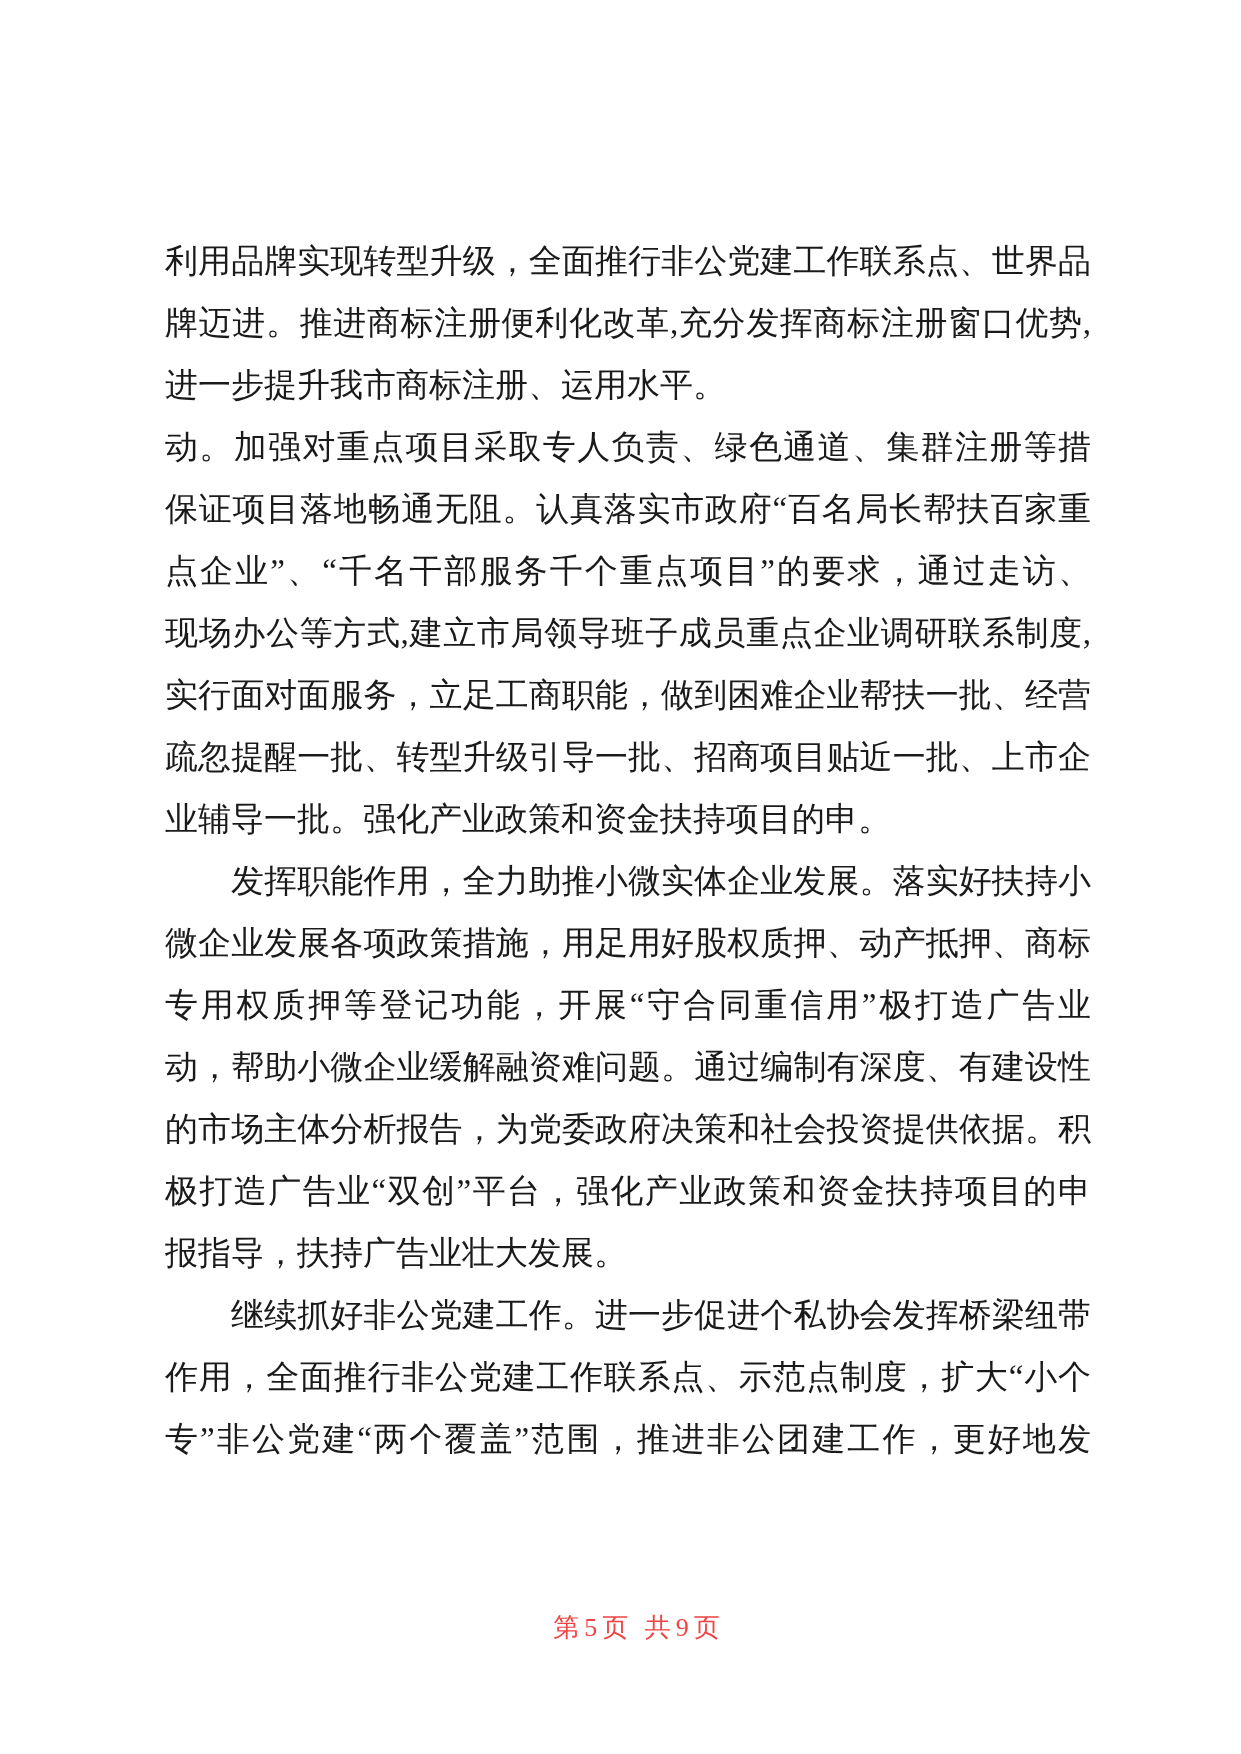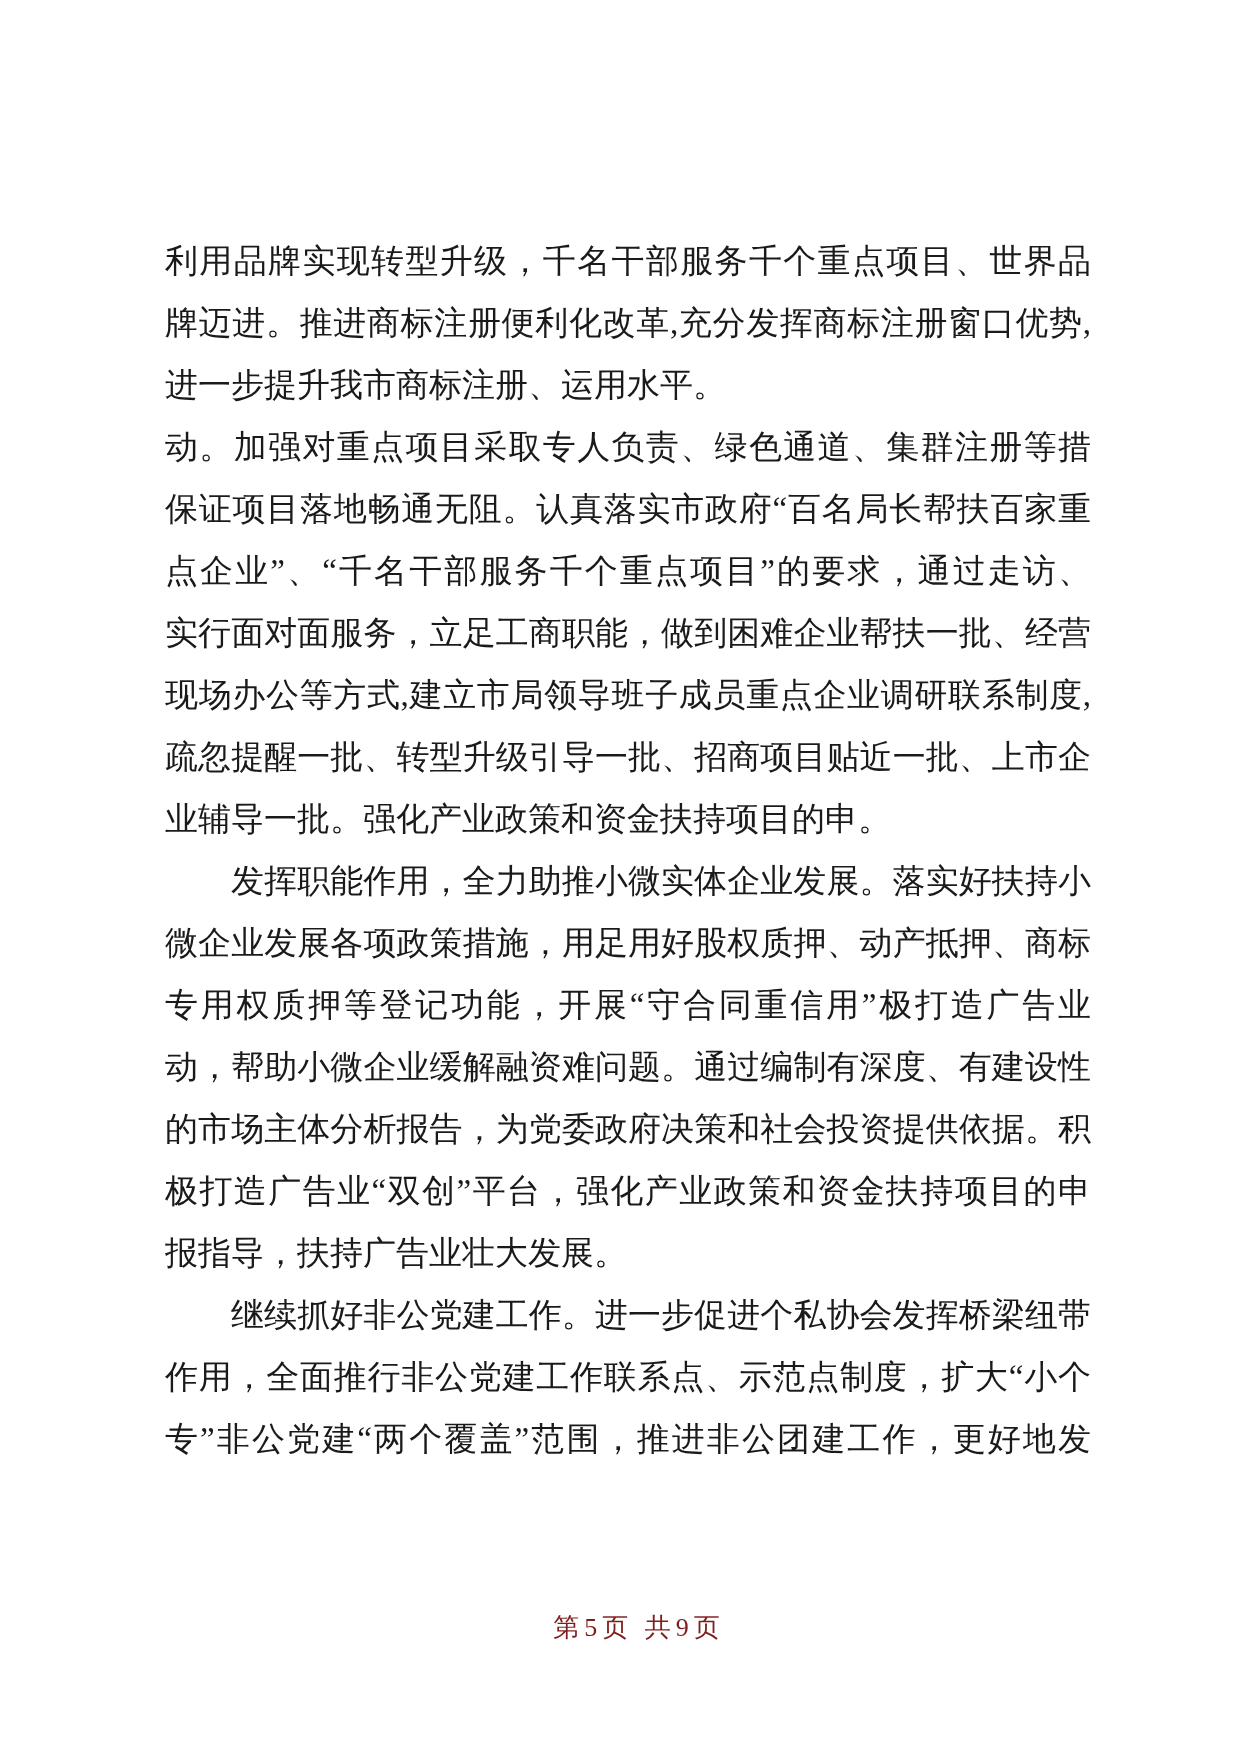--- a/index.html
+++ b/index.html
@@ -41,36 +41,36 @@
   .footer {
     position: absolute;
     left: 165px;
     top: 1608px;
     width: 926px;
     text-align: center;
     text-indent: 22px;
     font-size: 26px;
     line-height: 40px;
     letter-spacing: 5px;
-    color: #7f1d1d;
+    color: #ef4444;
   }
 </style>
 </head>
 <body>
 
 <div class="page" style="background: rgb(255, 255, 255); color: rgb(26, 26, 26);">
   <div class="textblock">
-      <div class="line">利用品牌实现转型升级，千名干部服务千个重点项目、世界品</div>
+      <div class="line">利用品牌实现转型升级，全面推行非公党建工作联系点、世界品</div>
       <div class="line">牌迈进。推进商标注册便利化改革,充分发挥商标注册窗口优势,</div>
       <div class="line para-end">进一步提升我市商标注册、运用水平。</div>
       <div class="line">动。加强对重点项目采取专人负责、绿色通道、集群注册等措施,</div>
       <div class="line">保证项目落地畅通无阻。认真落实市政府“百名局长帮扶百家重</div>
       <div class="line">点企业”、“千名干部服务千个重点项目”的要求，通过走访、</div>
+      <div class="line">现场办公等方式,建立市局领导班子成员重点企业调研联系制度,</div>
       <div class="line">实行面对面服务，立足工商职能，做到困难企业帮扶一批、经营</div>
-      <div class="line">现场办公等方式,建立市局领导班子成员重点企业调研联系制度,</div>
       <div class="line">疏忽提醒一批、转型升级引导一批、招商项目贴近一批、上市企</div>
       <div class="line para-end">业辅导一批。强化产业政策和资金扶持项目的申。</div>
       <div class="line indent">发挥职能作用，全力助推小微实体企业发展。落实好扶持小</div>
       <div class="line">微企业发展各项政策措施，用足用好股权质押、动产抵押、商标</div>
       <div class="line">专用权质押等登记功能，开展“守合同重信用”极打造广告业</div>
       <div class="line">动，帮助小微企业缓解融资难问题。通过编制有深度、有建设性</div>
       <div class="line">的市场主体分析报告，为党委政府决策和社会投资提供依据。积</div>
       <div class="line">极打造广告业“双创”平台，强化产业政策和资金扶持项目的申</div>
       <div class="line para-end">报指导，扶持广告业壮大发展。</div>
       <div class="line indent">继续抓好非公党建工作。进一步促进个私协会发挥桥梁纽带</div>

